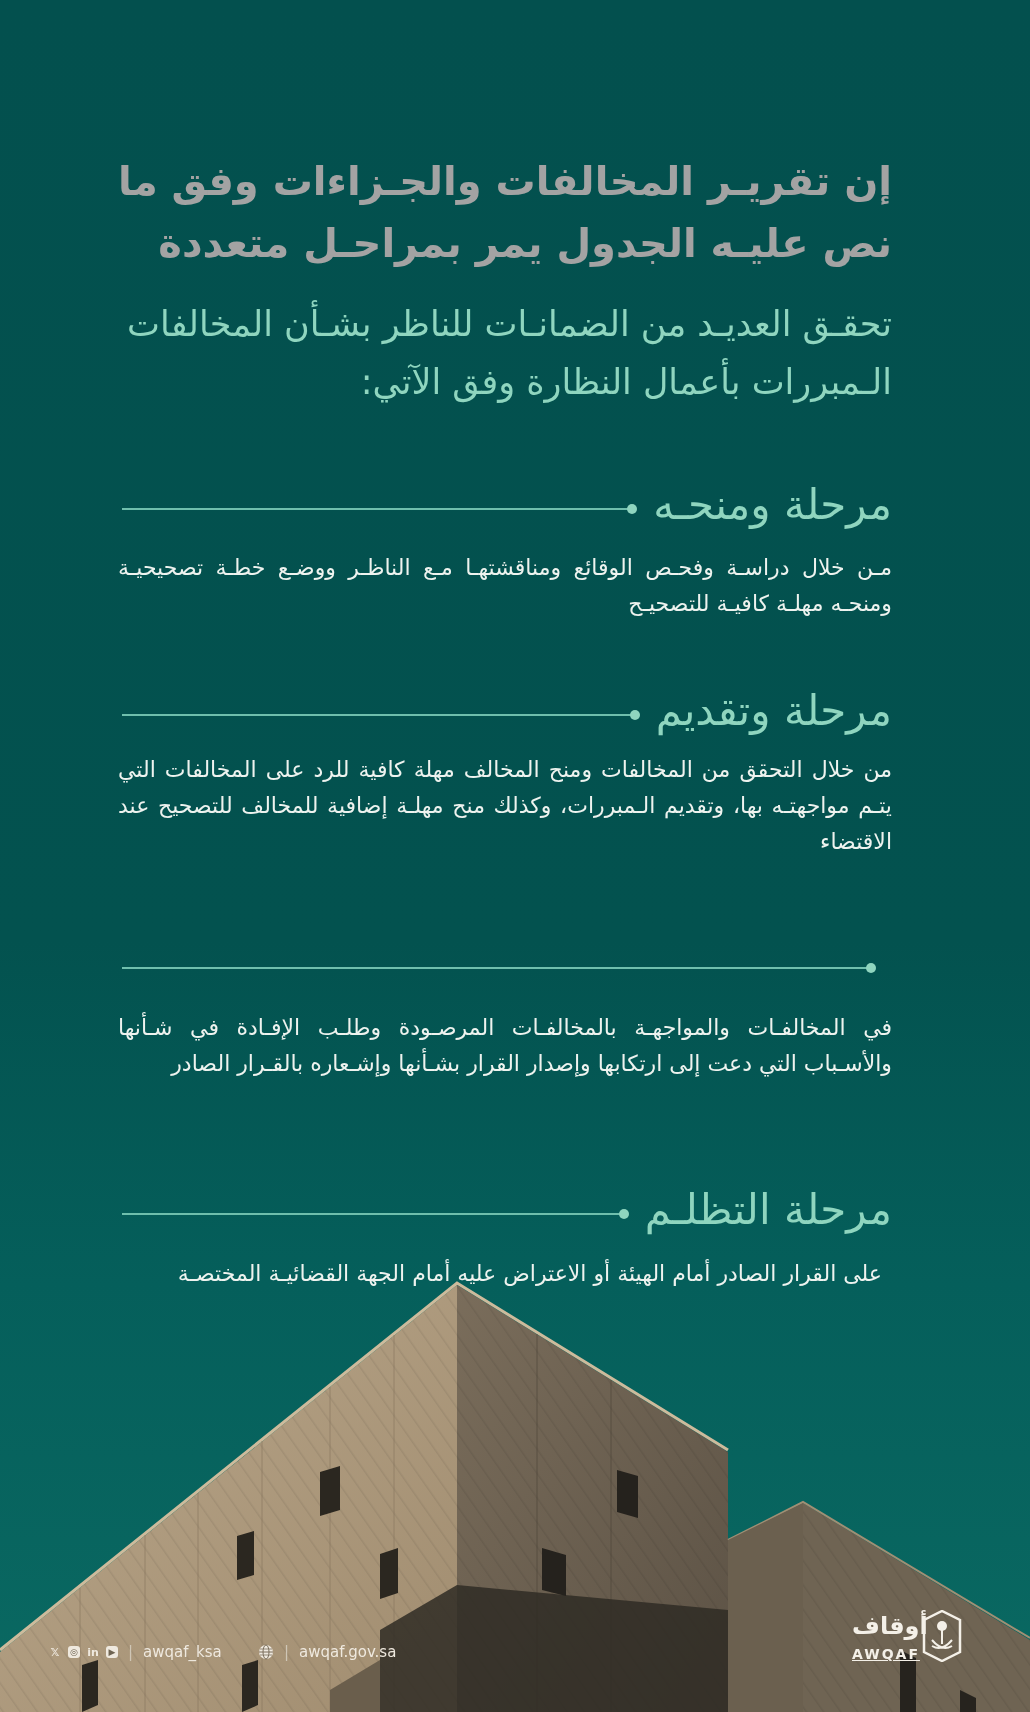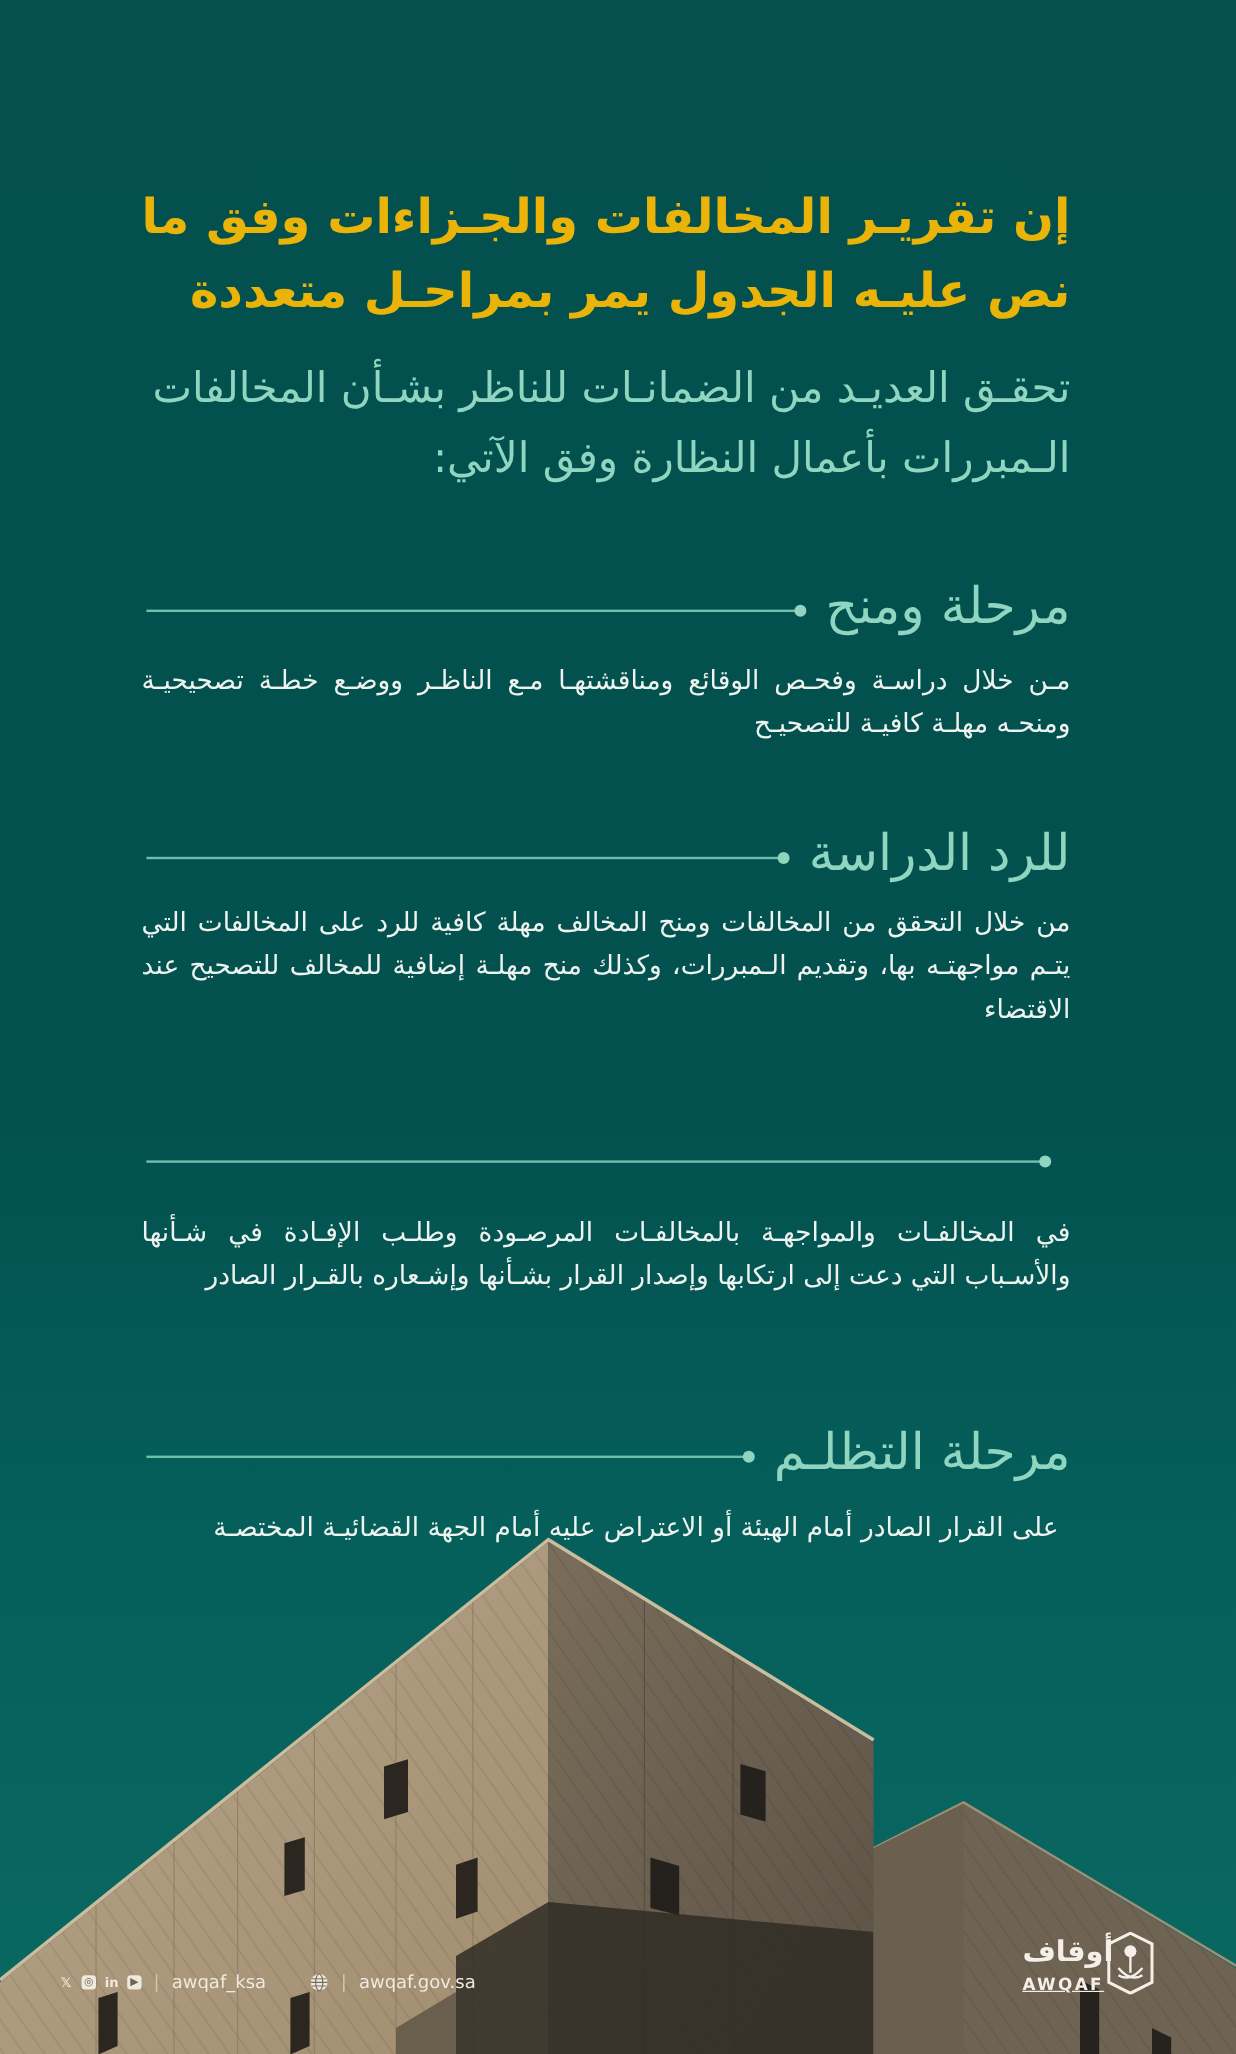--- a/index.html
+++ b/index.html
@@ -8,21 +8,21 @@
     background:#03514f;
     font-family:"DejaVu Sans", sans-serif;
   }
   .bg-grad {
     position:absolute; inset:0;
     background:linear-gradient(180deg,#03504e 0%,#03524f 55%,#055f5b 75%,#0a6962 100%);
   }
   .rtl { direction:rtl; text-align:right; }
   .headline {
     position:absolute; left:110px; right:138px; top:150px;
-    color:#eab308; font-weight:bold; font-size:40px; line-height:62px;
+    color:#a3a3a3; font-weight:bold; font-size:40px; line-height:62px;
     margin:0;
   }
   .intro {
     position:absolute; left:110px; right:138px; top:295px;
     color:#8fd5bf; font-size:35px; line-height:58px; margin:0;
   }
   .section-head {
     position:absolute; left:122px; right:138px; height:56px;
     display:flex; align-items:center; flex-direction:row-reverse;
   }
@@ -127,27 +127,27 @@
   <g fill="#26231e">
     <polygon points="900,1650 916,1658 916,1712 900,1712"></polygon>
     <polygon points="960,1690 976,1698 976,1712 960,1712"></polygon>
   </g>
 </svg>
 
 <h1 class="headline rtl">إن تقريـر المخالفات والجـزاءات وفق ما نص عليـه الجدول يمر بمراحـل متعددة</h1>
 <p class="intro rtl">تحقـق العديـد من الضمانـات للناظر بشـأن المخالفات الـمبررات بأعمال النظارة وفق الآتي:</p>
 
 <div class="section-head" style="top:476px;">
-  <h2>مرحلة ومنح</h2>
+  <h2>مرحلة ومنحـه</h2>
   <div class="rule"></div>
 </div>
 <p class="body-text" style="top:550px;">مـن خلال دراسـة وفحـص الوقائع ومناقشتهـا مـع الناظـر ووضـع خطـة تصحيحيـة ومنحـه مهلـة كافيـة للتصحيـح</p>
 
 <div class="section-head" style="top:682px;">
-  <h2>للرد الدراسة</h2>
+  <h2>مرحلة وتقديم</h2>
   <div class="rule"></div>
 </div>
 <p class="body-text" style="top:752px;">من خلال التحقق من المخالفات ومنح المخالف مهلة كافية للرد على المخالفات التي يتـم مواجهتـه بها، وتقديم الـمبررات، وكذلك منح مهلـة إضافية للمخالف للتصحيح عند الاقتضاء</p>
 
 <div class="section-head" style="top:935px;">
   <div class="rule"></div>
 </div>
 <p class="body-text" style="top:1010px;">في المخالفـات والمواجهـة بالمخالفـات المرصـودة وطلـب الإفـادة في شـأنها والأسـباب التي دعت إلى ارتكابها وإصدار القرار بشـأنها وإشـعاره بالقـرار الصادر</p>
 
 <div class="section-head" style="top:1181px;">

